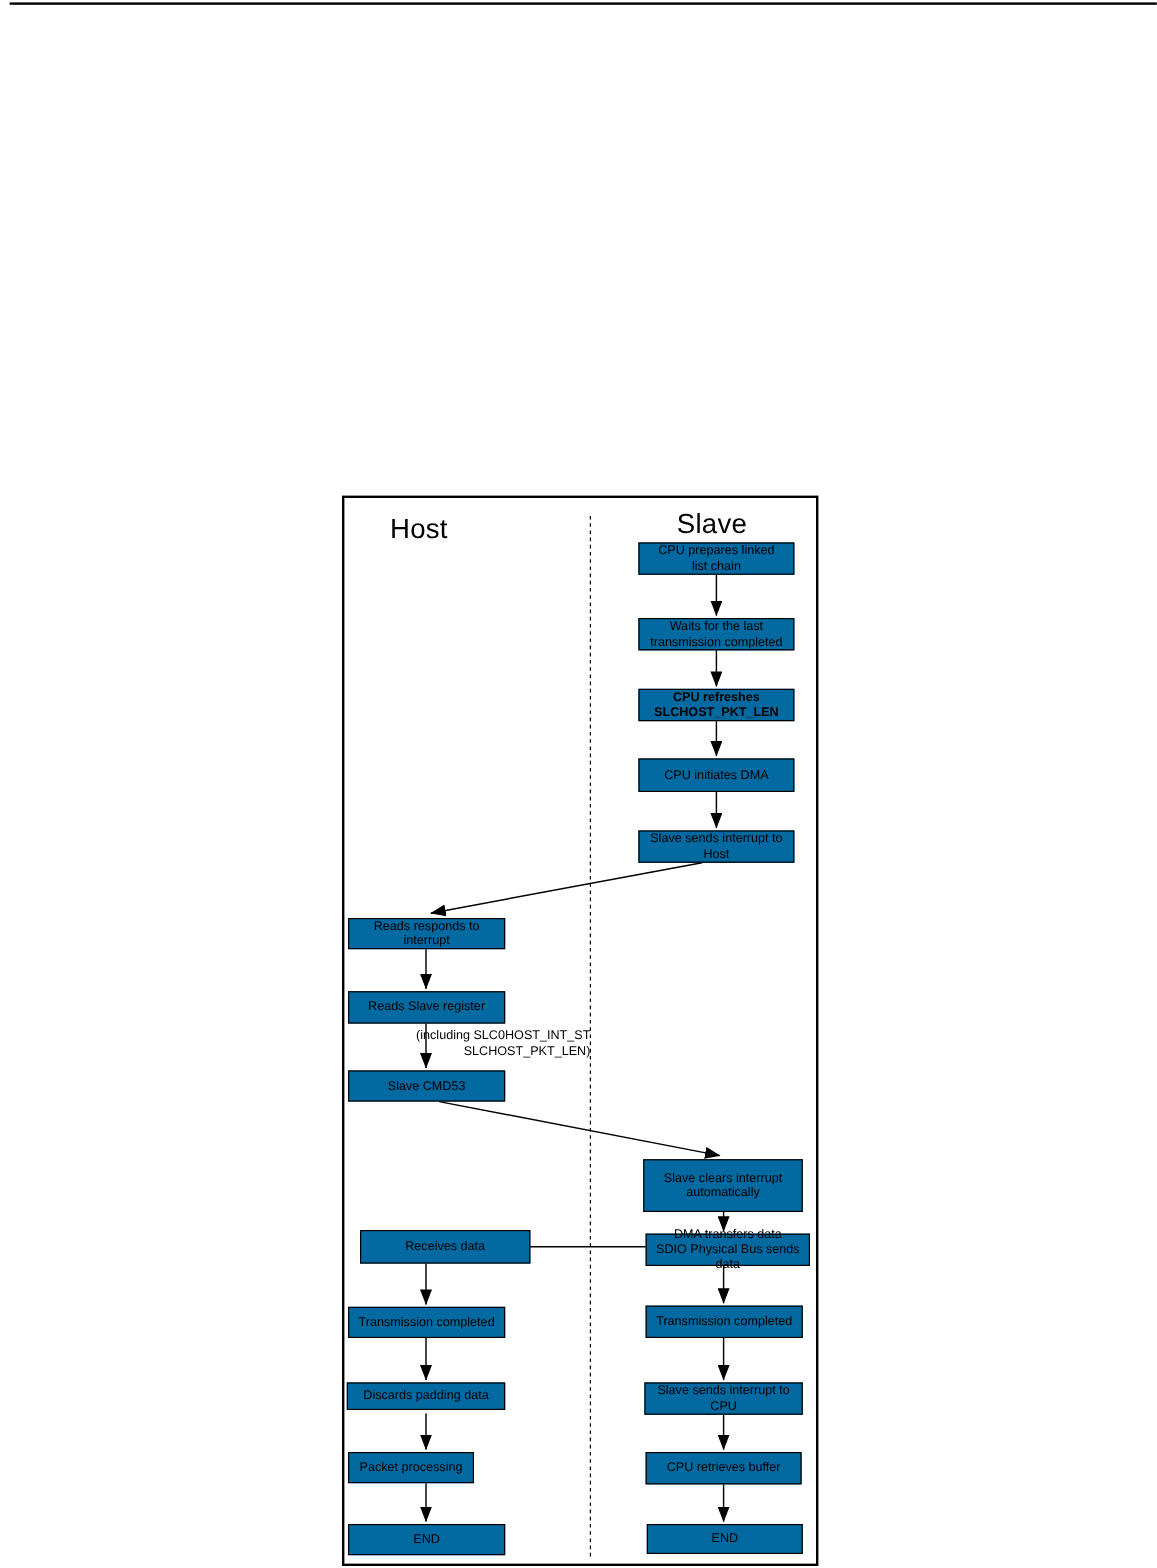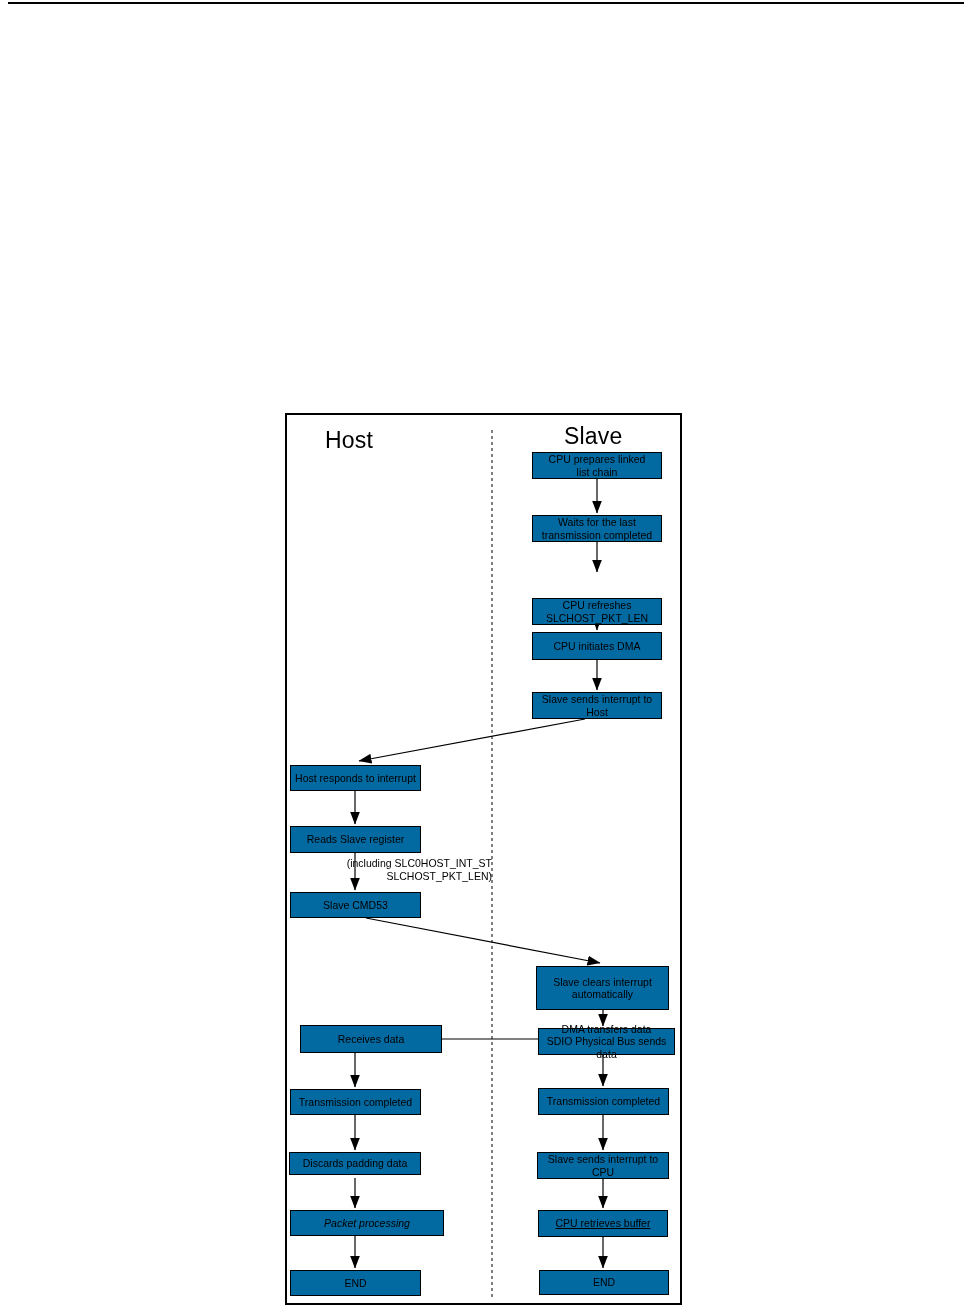--- a/index.html
+++ b/index.html
@@ -27,39 +27,39 @@
   .node {
     position: absolute; box-sizing: border-box;
     border: 1.5px solid #000; background: #0369a1;
     display: flex; align-items: center; justify-content: center;
     text-align: center; white-space: pre-line;
     font-size: 10.5px; line-height: 12.5px; padding: 1px 2px;
   }
   
   .n1  { left: 532px; top: 452px;  width: 130px; height: 27px; }
   .n2  { left: 532px; top: 515px;  width: 130px; height: 27px; }
-  .n3  { left: 532px; top: 598px;  width: 130px; height: 27px; }
+  .n3  { left: 532px; top: 574px;  width: 130px; height: 27px; font-weight: bold; }
   .n4  { left: 532px; top: 632px;  width: 130px; height: 28px; text-align: center; }
   .n5  { left: 532px; top: 692px;  width: 130px; height: 27px; }
   
   .n6  { left: 290px; top: 765px;  width: 131px; height: 26px; }
   .n7  { left: 290px; top: 826px;  width: 131px; height: 27px; }
   .n8  { left: 290px; top: 892px;  width: 131px; height: 26px; }
   
   .n9  { left: 536px; top: 966px;  width: 133px; height: 44px; }
   .n10 { left: 538px; top: 1028px; width: 137px; height: 27px; }
   .n13 { left: 538px; top: 1088px; width: 131px; height: 27px; }
   .n15 { left: 537px; top: 1152px; width: 132px; height: 27px; }
-  .n17 { left: 538px; top: 1210px; width: 130px; height: 27px; text-decoration: underline; }
+  .n17 { left: 538px; top: 1210px; width: 130px; height: 27px; }
   .n19 { left: 539px; top: 1270px; width: 130px; height: 25px; }
   
   .n11 { left: 300px; top: 1025px; width: 142px; height: 28px; }
   .n12 { left: 290px; top: 1089px; width: 131px; height: 26px; }
   .n14 { left: 289px; top: 1152px; width: 132px; height: 23px; }
-  .n16 { left: 290px; top: 1210px; width: 154px; height: 26px; font-style: italic; }
+  .n16 { left: 290px; top: 1210px; width: 105px; height: 26px; }
   .n18 { left: 290px; top: 1270px; width: 131px; height: 26px; }
   .annotation {
     position: absolute; left: 340px; top: 857px; width: 152px;
     text-align: right; font-size: 10.5px; line-height: 13px;
     white-space: pre-line; color: #000;
   }
   svg.arrows {
     position: absolute; left: 0; top: 0; width: 964px; height: 1307px;
     pointer-events: none;
   }
@@ -112,21 +112,21 @@
 <div class="node n1">CPU prepares linked
 list chain</div>
 <div class="node n2">Waits for the last
 transmission completed</div>
 <div class="node n3">CPU refreshes
 SLCHOST_PKT_LEN</div>
 <div class="node n4">CPU initiates DMA</div>
 <div class="node n5">Slave sends interrupt to
 Host</div>
 
-<div class="node n6">Host responds to interrupt</div>
+<div class="node n6">Reads responds to interrupt</div>
 <div class="node n7">Reads Slave register</div>
 <div class="node n8">Slave CMD53</div>
 
 <div class="annotation">(including SLC0HOST_INT_ST
 SLCHOST_PKT_LEN)</div>
 
 <div class="node n9">Slave clears interrupt
 automatically</div>
 <div class="node n10">DMA transfers data
 SDIO Physical Bus sends data</div>

